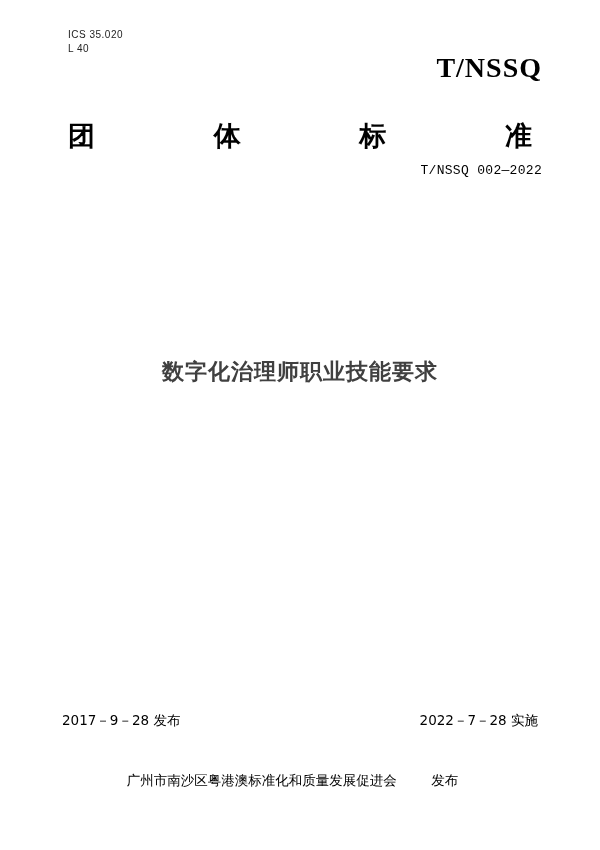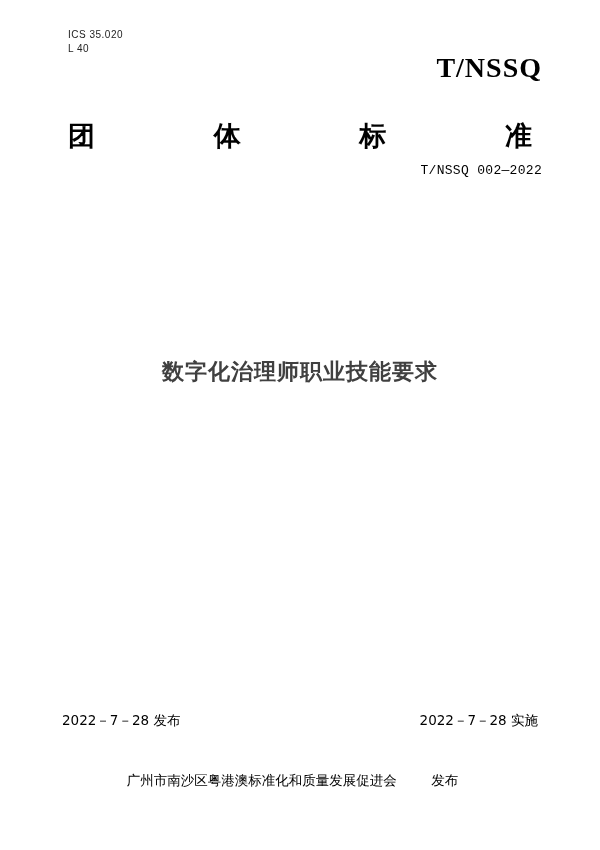--- a/index.html
+++ b/index.html
@@ -152,21 +152,21 @@
     <span>标</span>
     <span>准</span>
   </div>
 
   <div class="std-no">T/NSSQ 002—2022</div>
 
   <div class="cn-title">数字化治理师职业技能要求</div>
 
 
   <div class="dates">
-    <span>2022－7－28 发布</span>
+    <span>2017－9－28 发布</span>
     <span>2022－7－28 实施</span>
   </div>
 
   <div class="publisher">
     <span>广州市南沙区粤港澳标准化和质量发展促进会</span>
     <span class="pub-gap"></span>
     <span>发布</span>
   </div>
 
 </div>

